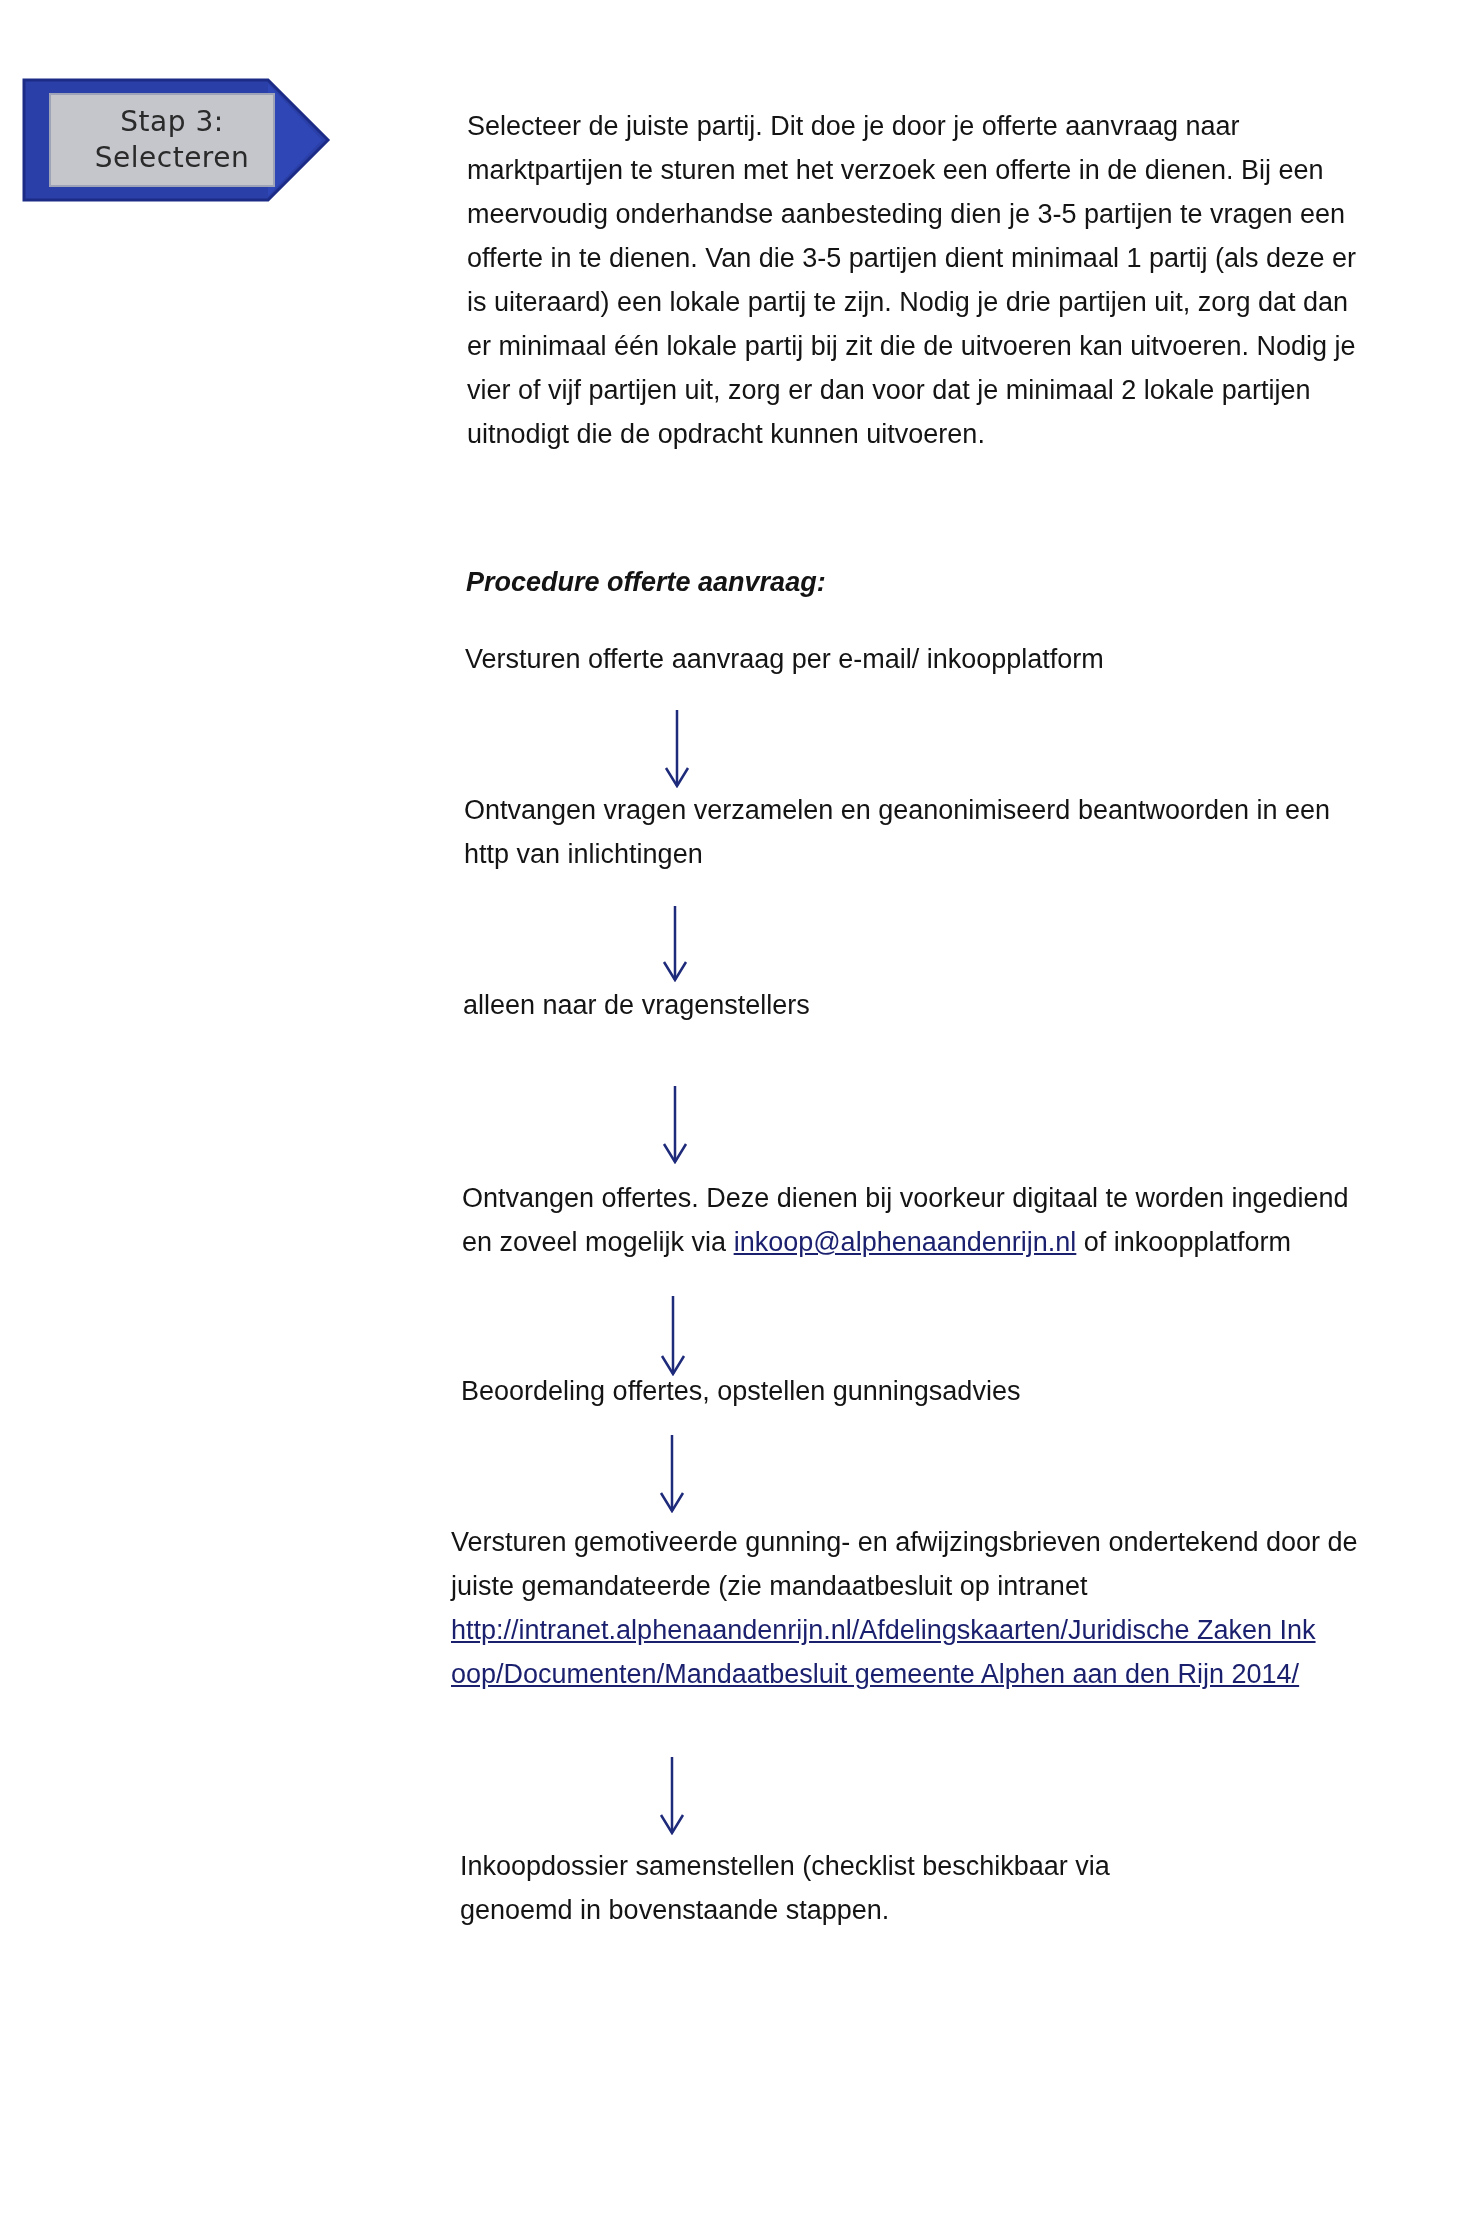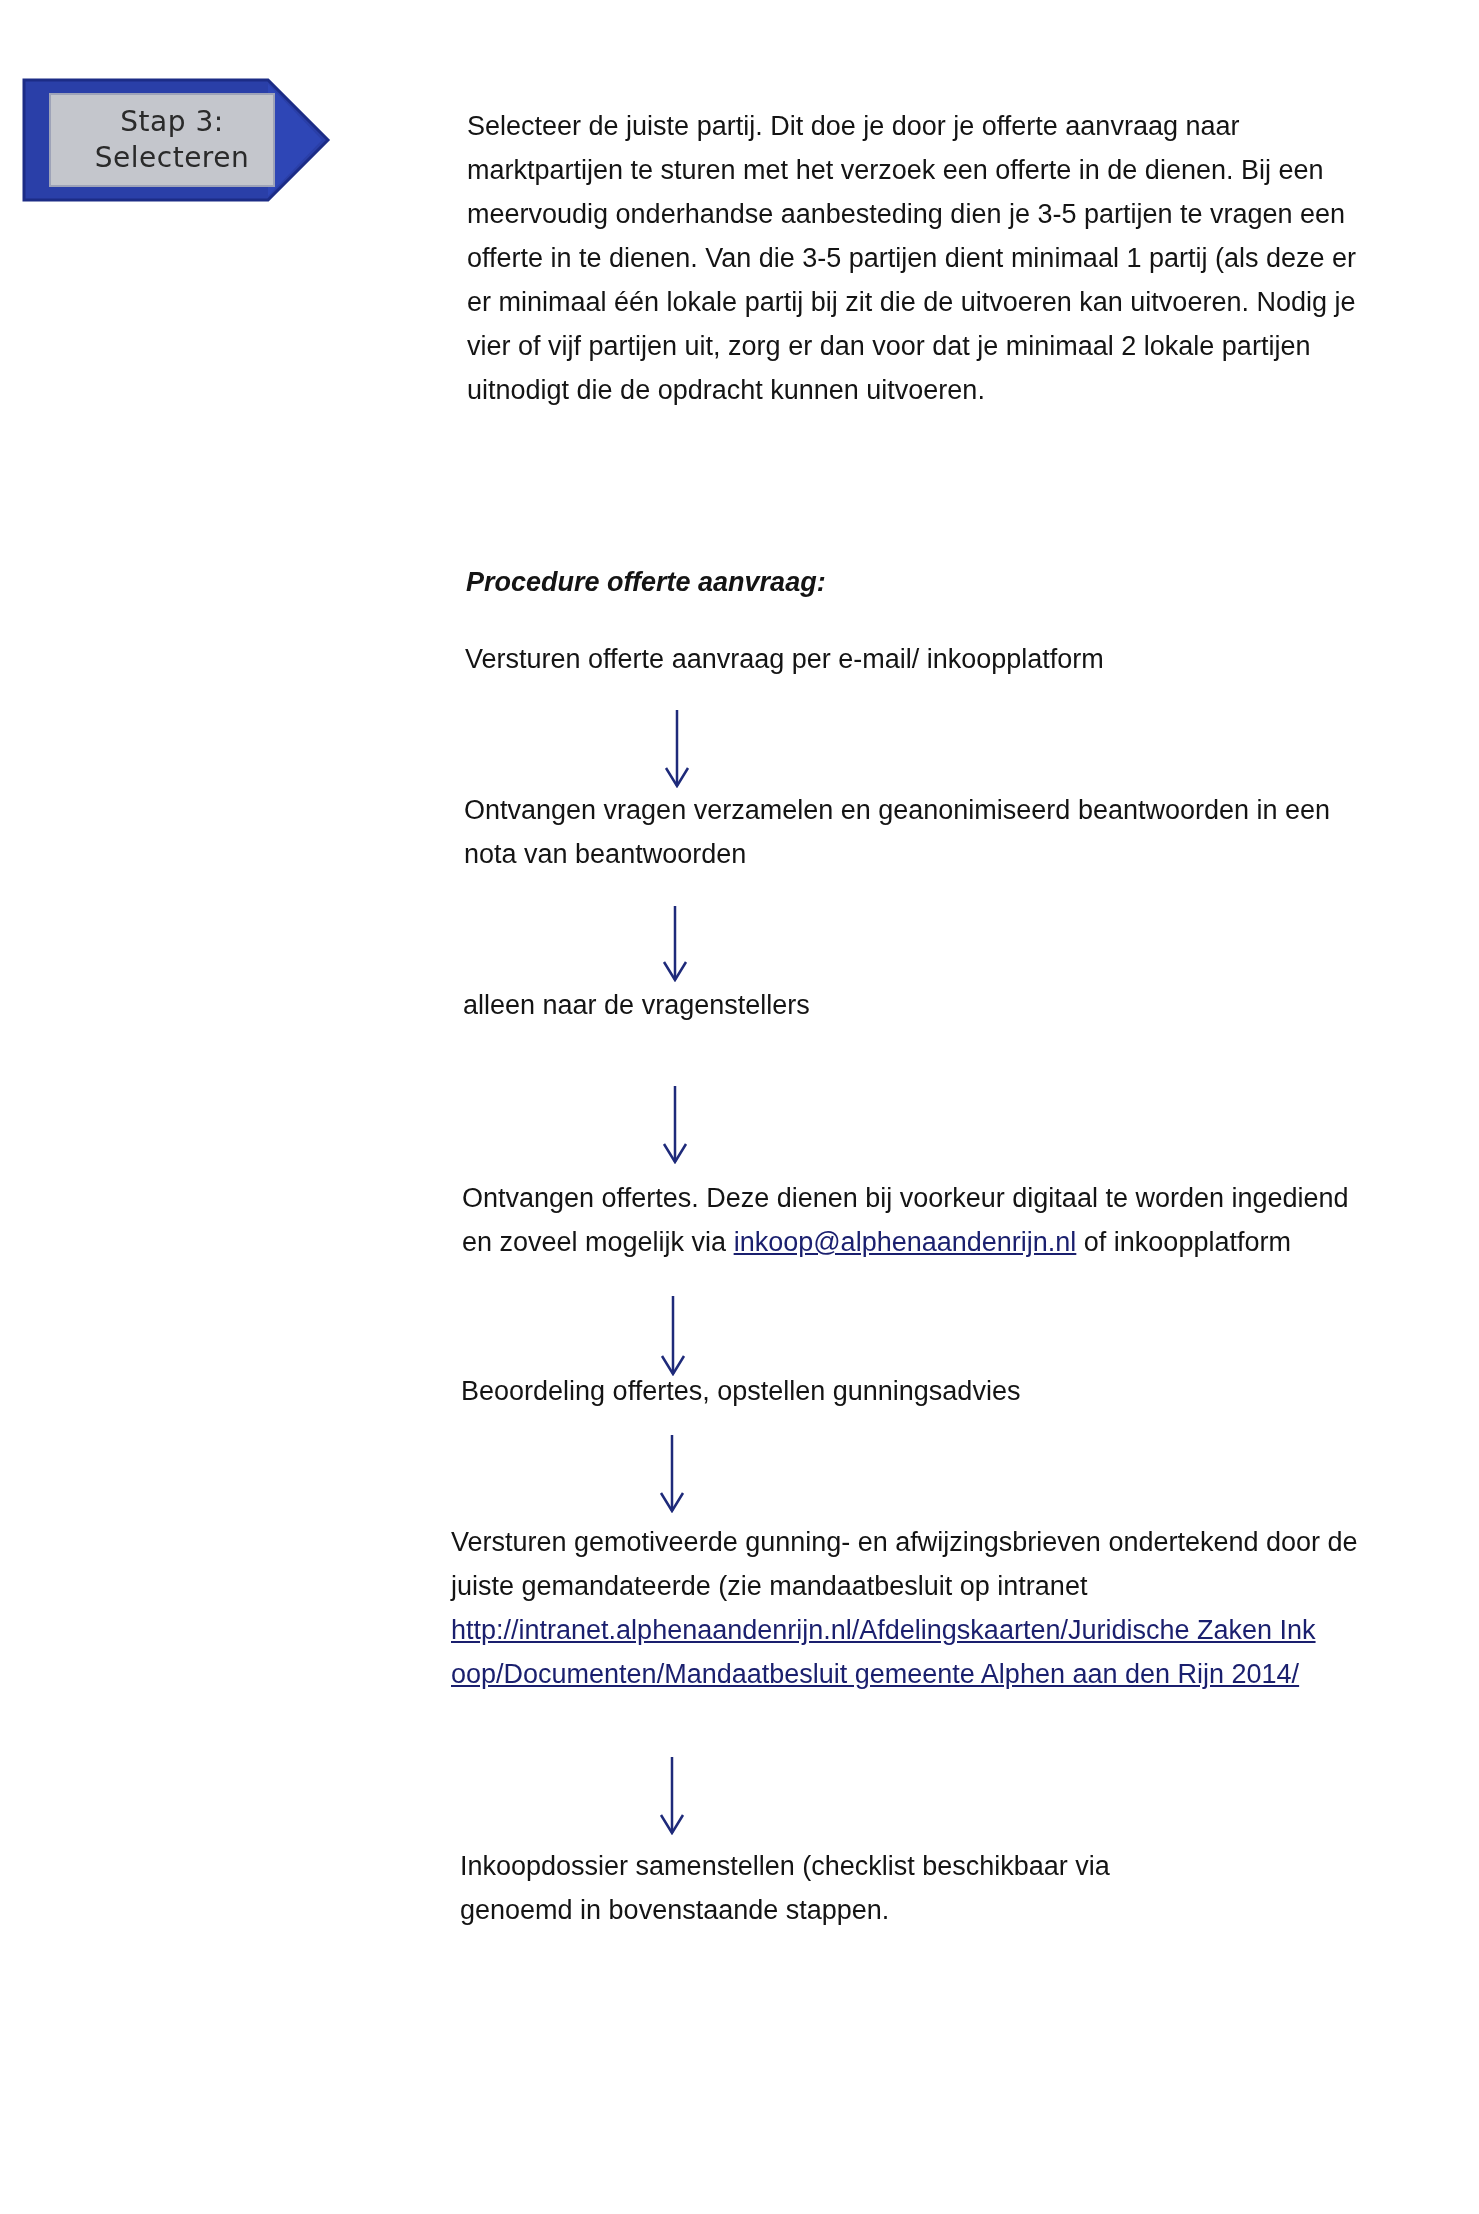--- a/index.html
+++ b/index.html
@@ -88,41 +88,42 @@
       <span>Stap 3:</span>
       <span>Selecteren</span>
     </div>
   </div>
 
   <div class="text" style="left:467px; top:104px;">
     <span class="line">Selecteer de juiste partij. Dit doe je door je offerte aanvraag naar</span>
     <span class="line">marktpartijen te sturen met het verzoek een offerte in de dienen. Bij een</span>
     <span class="line">meervoudig onderhandse aanbesteding dien je 3-5 partijen te vragen een</span>
     <span class="line">offerte in te dienen. Van die 3-5 partijen dient minimaal 1 partij (als deze er</span>
+    <span class="line">is uiteraard) een lokale partij te zijn. Nodig je drie partijen uit, zorg dat dan</span>
     <span class="line">er minimaal één lokale partij bij zit die de uitvoeren kan uitvoeren. Nodig je</span>
     <span class="line">vier of vijf partijen uit, zorg er dan voor dat je minimaal 2 lokale partijen</span>
     <span class="line">uitnodigt die de opdracht kunnen uitvoeren.</span>
   </div>
 
   <div class="heading" style="left:466px; top:560px;">Procedure offerte aanvraag:</div>
 
   <div class="text" style="left:465px; top:637px;">
     <span class="line">Versturen offerte aanvraag per e-mail/ inkoopplatform</span>
   </div>
 
   <div class="arrow" style="left:662px; top:710px;">
     <svg width="30" height="78" viewBox="0 0 30 78">
         <line x1="15" y1="0" x2="15" y2="76" stroke="#1e2a7a" stroke-width="2.5"></line>
         <polyline points="4,58 15,76 26,58" fill="none" stroke="#1e2a7a" stroke-width="2.5"></polyline>
       </svg>
   </div>
 
   <div class="text" style="left:464px; top:788px;">
     <span class="line">Ontvangen vragen verzamelen en geanonimiseerd beantwoorden in een</span>
-    <span class="line">nota van beantwoorden</span>
+    <span class="line">http van inlichtingen</span>
   </div>
 
   <div class="arrow" style="left:660px; top:906px;">
     <svg width="30" height="76" viewBox="0 0 30 76">
         <line x1="15" y1="0" x2="15" y2="74" stroke="#1e2a7a" stroke-width="2.5"></line>
         <polyline points="4,56 15,74 26,56" fill="none" stroke="#1e2a7a" stroke-width="2.5"></polyline>
       </svg>
   </div>
 
   <div class="text" style="left:463px; top:983px;">

